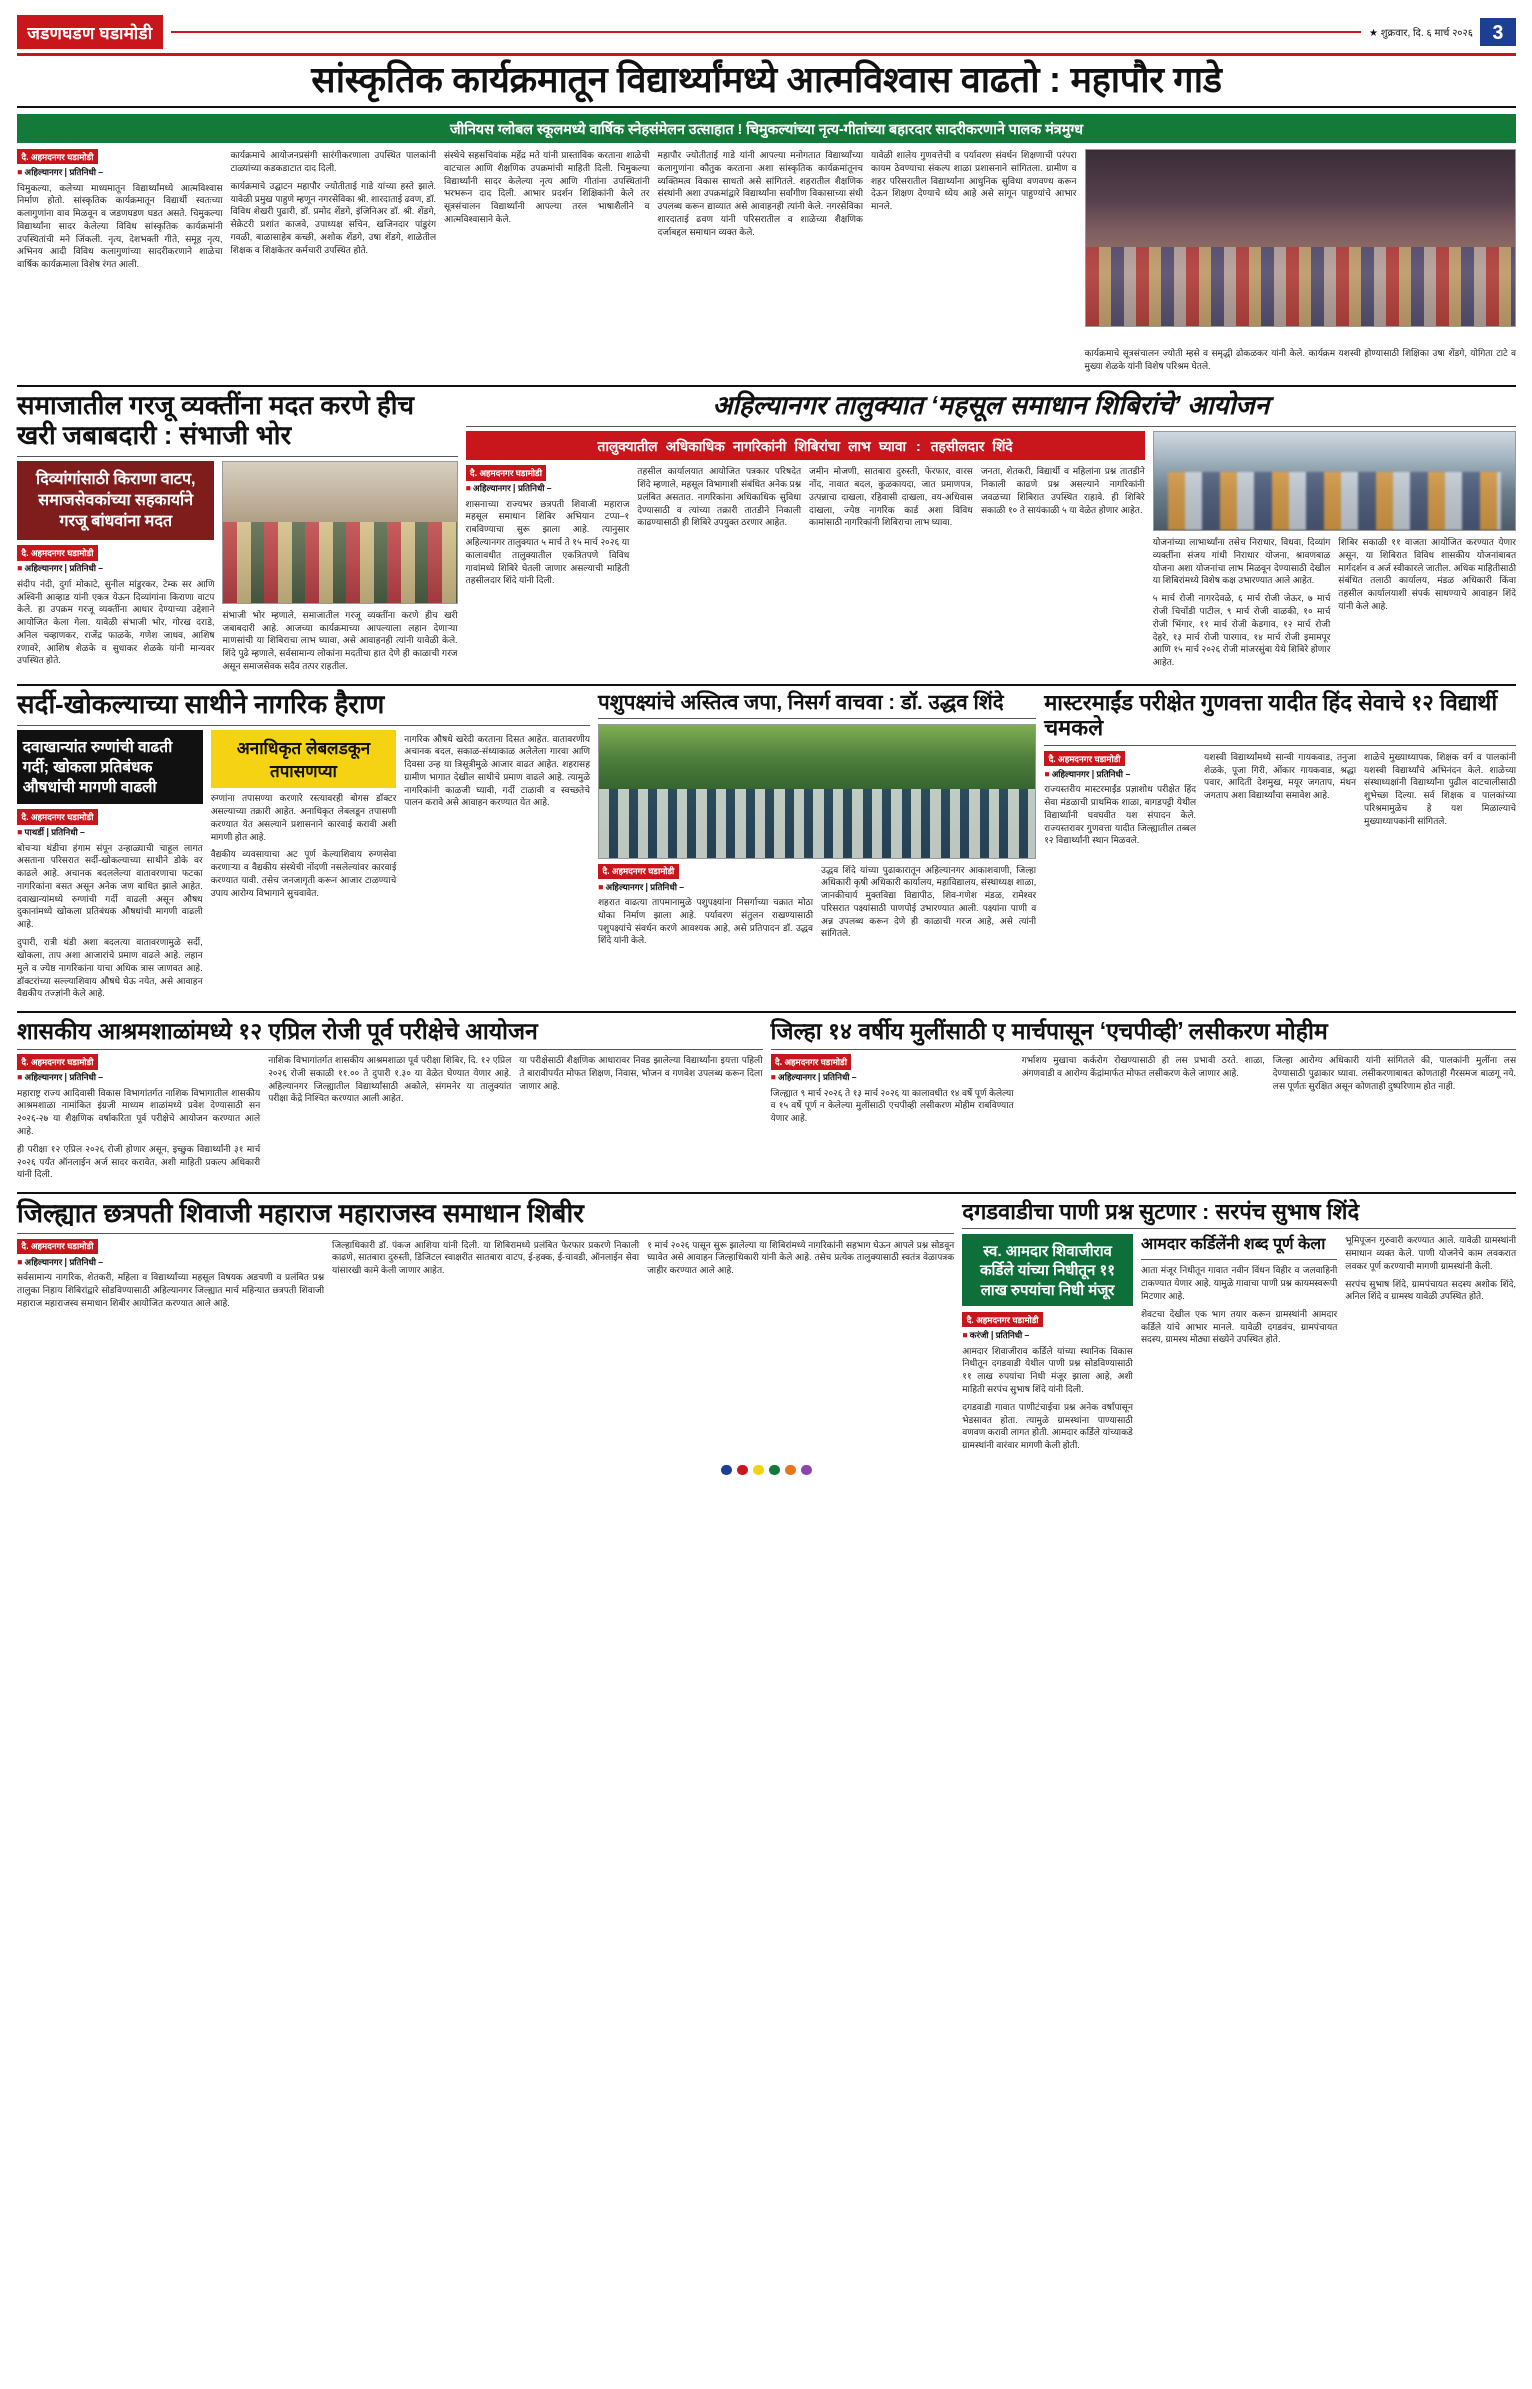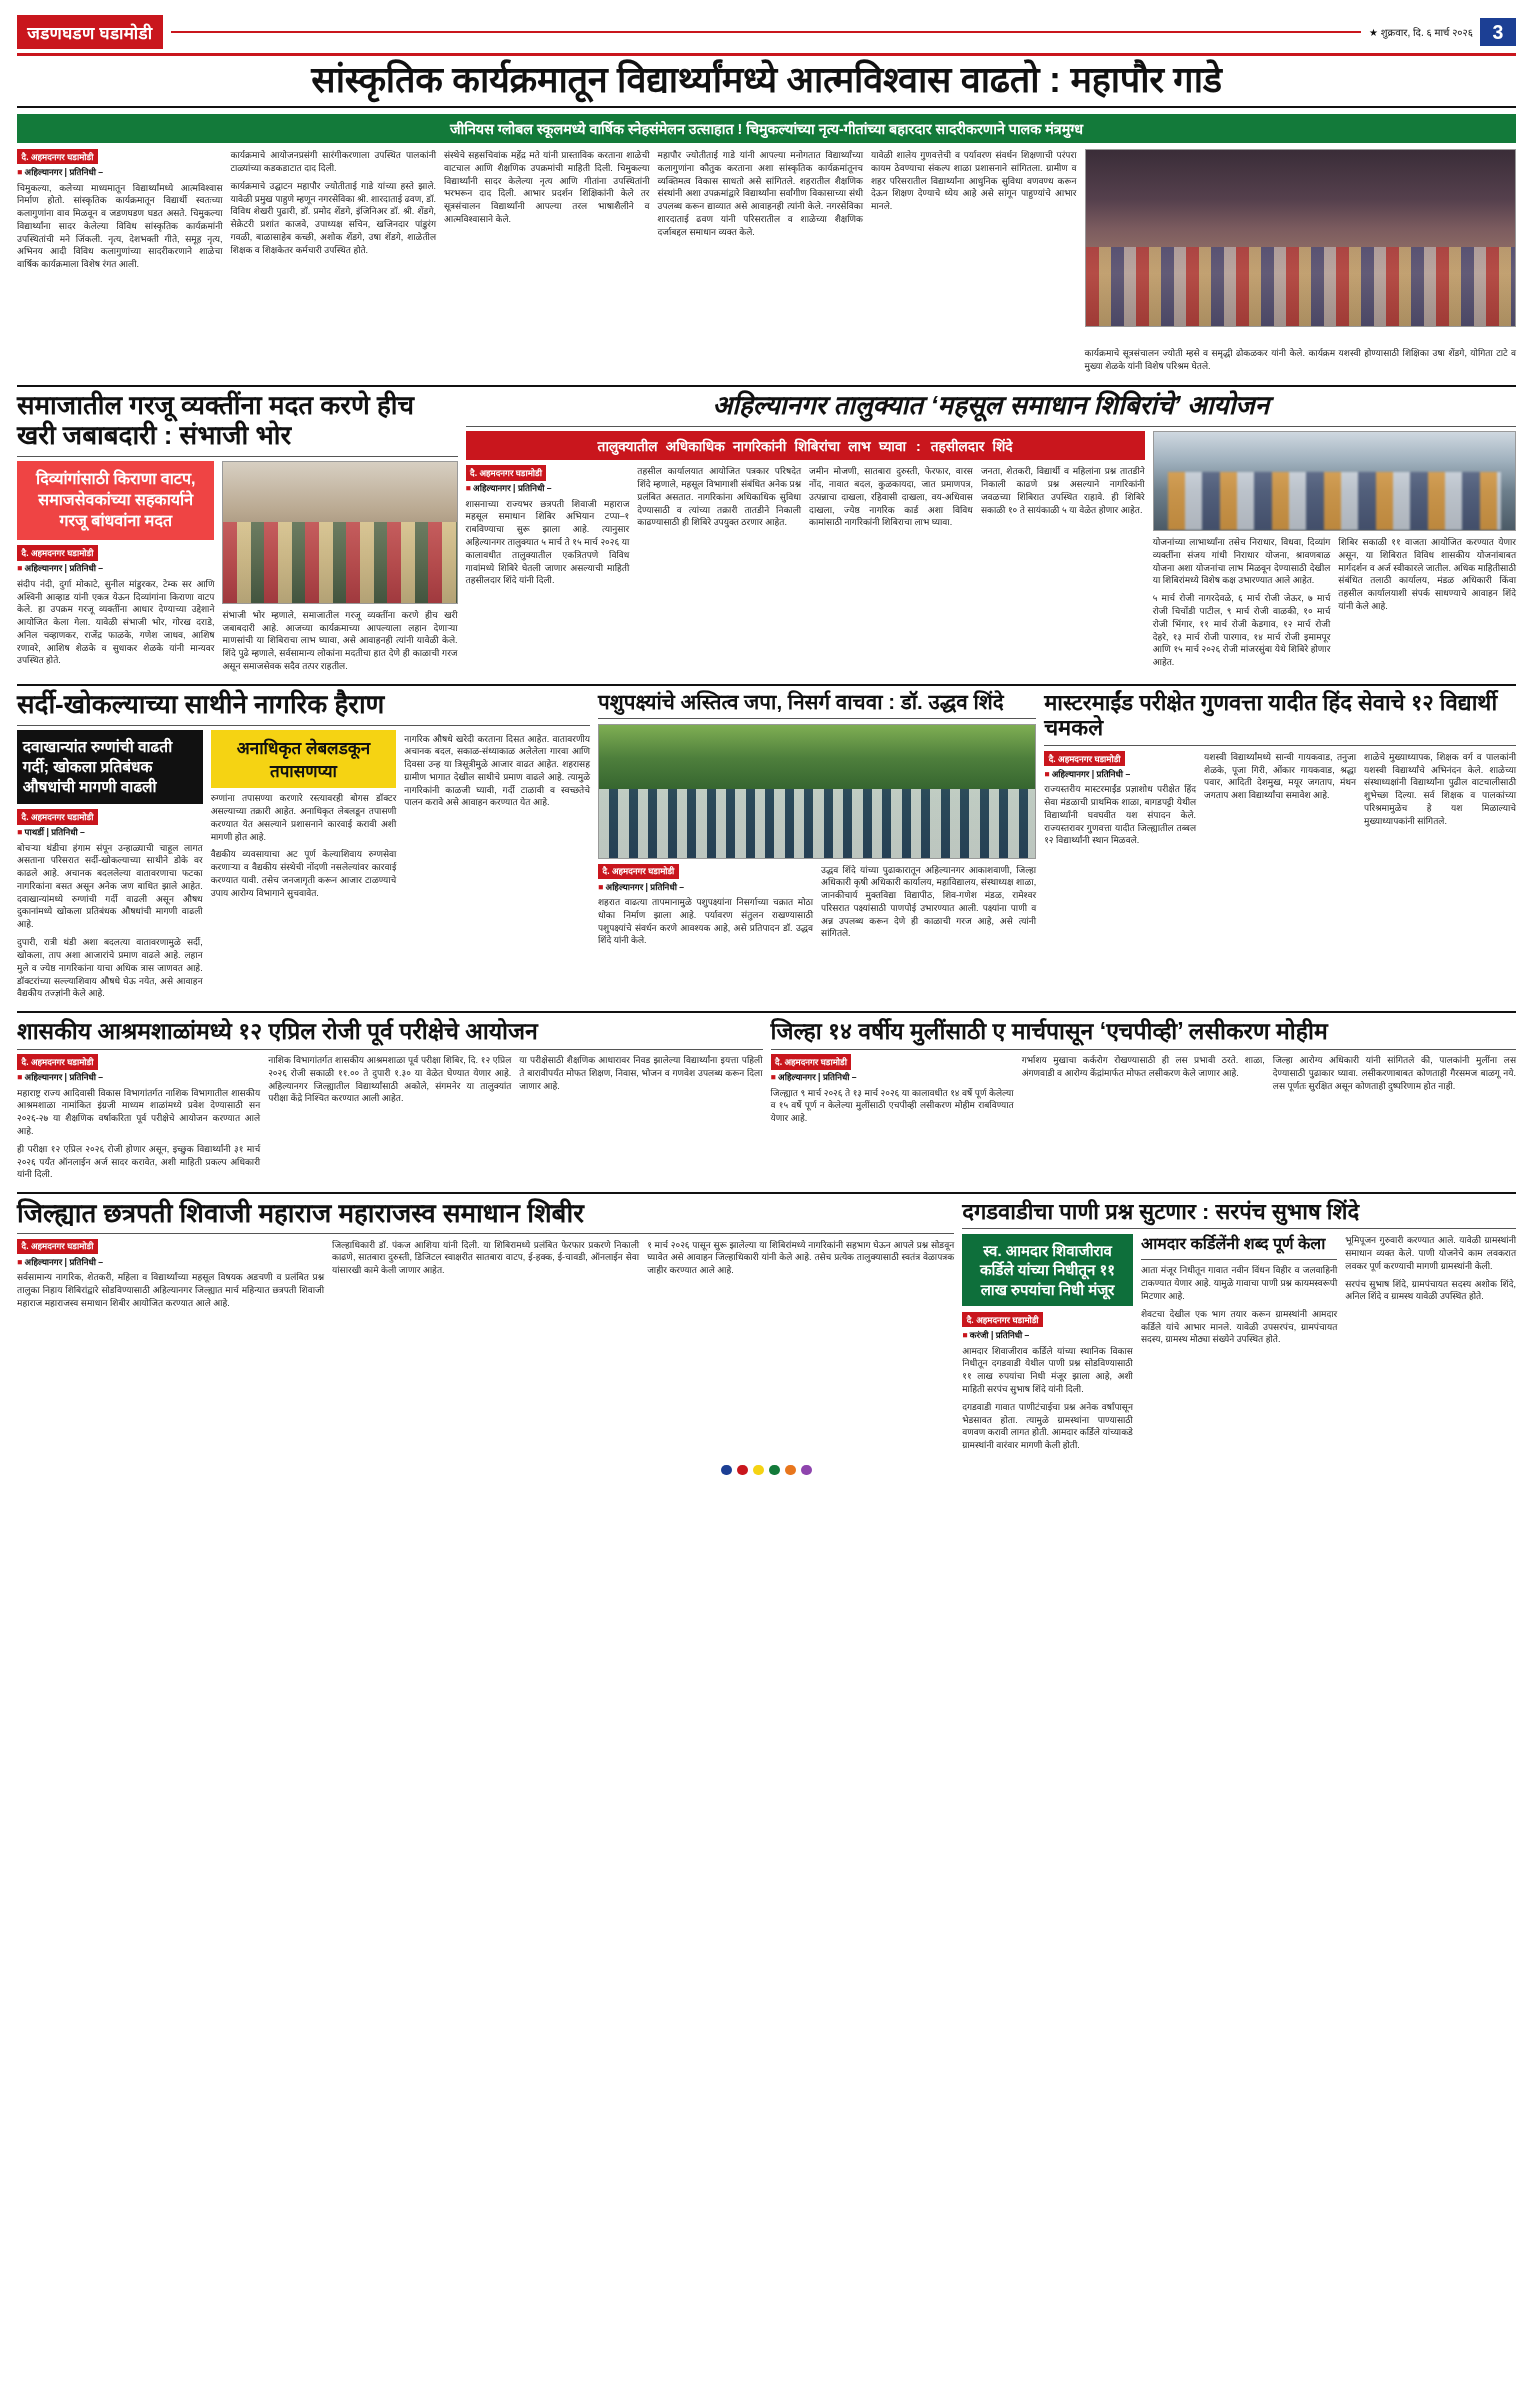--- a/index.html
+++ b/index.html
@@ -155,21 +155,21 @@
     position:relative;
   }
   .art-women:after{
     content:"";position:absolute;left:0;right:0;bottom:0;height:58%;
     background: repeating-linear-gradient(90deg, rgba(215,40,60,.55) 0 13.7px, rgba(250,230,160,.55) 13.7px 27.5px, rgba(40,90,60,.5) 27.5px 41px);
     filter: blur(0.6px);
   }
 
   
   .box-blue {
-    background: #ef4444;
+    background: #7f1d1d;
     color: #fff;
     font-size: 16px;
     font-weight: bold;
     line-height: 1.3;
     padding: 8px 6.9px;
     text-align: center;
   }
   .strip-red {
     background: #c9161d;
     color: #fff;
@@ -492,21 +492,21 @@
           <div class="body-col">
             <p>आमदार शिवाजीराव कर्डिले यांच्या स्थानिक विकास निधीतून दगडवाडी येथील पाणी प्रश्न सोडविण्यासाठी ११ लाख रुपयांचा निधी मंजूर झाला आहे, अशी माहिती सरपंच सुभाष शिंदे यांनी दिली.</p>
             <p>दगडवाडी गावात पाणीटंचाईचा प्रश्न अनेक वर्षांपासून भेडसावत होता. त्यामुळे ग्रामस्थांना पाण्यासाठी वणवण करावी लागत होती. आमदार कर्डिले यांच्याकडे ग्रामस्थांनी वारंवार मागणी केली होती.</p>
           </div>
         </div>
         <div class="col" style="flex:1.15">
           <div class="sub-head-dark">आमदार कर्डिलेंनी शब्द पूर्ण केला</div>
           <div class="rule-thin"></div>
           <div class="body-col">
             <p>आता मंजूर निधीतून गावात नवीन विंधन विहीर व जलवाहिनी टाकण्यात येणार आहे. यामुळे गावाचा पाणी प्रश्न कायमस्वरूपी मिटणार आहे.</p>
-            <p>शेवटचा देखील एक भाग तयार करून ग्रामस्थांनी आमदार कर्डिले यांचे आभार मानले. यावेळी उपसरपंच, ग्रामपंचायत सदस्य, ग्रामस्थ मोठ्या संख्येने उपस्थित होते.</p>
+            <p>शेवटचा देखील एक भाग तयार करून ग्रामस्थांनी आमदार कर्डिले यांचे आभार मानले. यावेळी दगडवंच, ग्रामपंचायत सदस्य, ग्रामस्थ मोठ्या संख्येने उपस्थित होते.</p>
           </div>
         </div>
         <div class="col body-col" style="flex:1">
           <p>भूमिपूजन गुरुवारी करण्यात आले. यावेळी ग्रामस्थांनी समाधान व्यक्त केले. पाणी योजनेचे काम लवकरात लवकर पूर्ण करण्याची मागणी ग्रामस्थांनी केली.</p>
           <p>सरपंच सुभाष शिंदे, ग्रामपंचायत सदस्य अशोक शिंदे, अनिल शिंदे व ग्रामस्थ यावेळी उपस्थित होते.</p>
         </div>
       </div>
     </div>
   </div>
 

